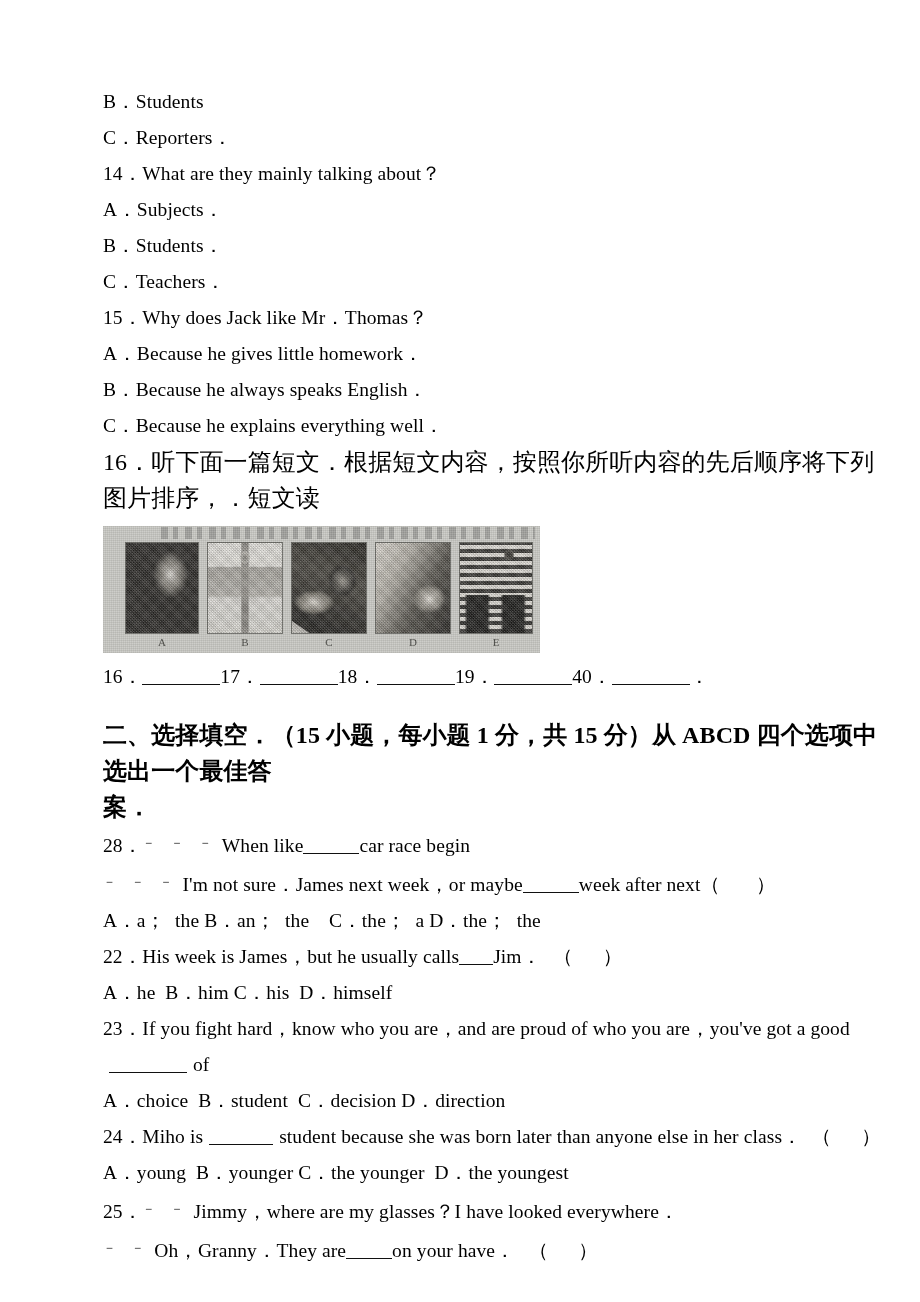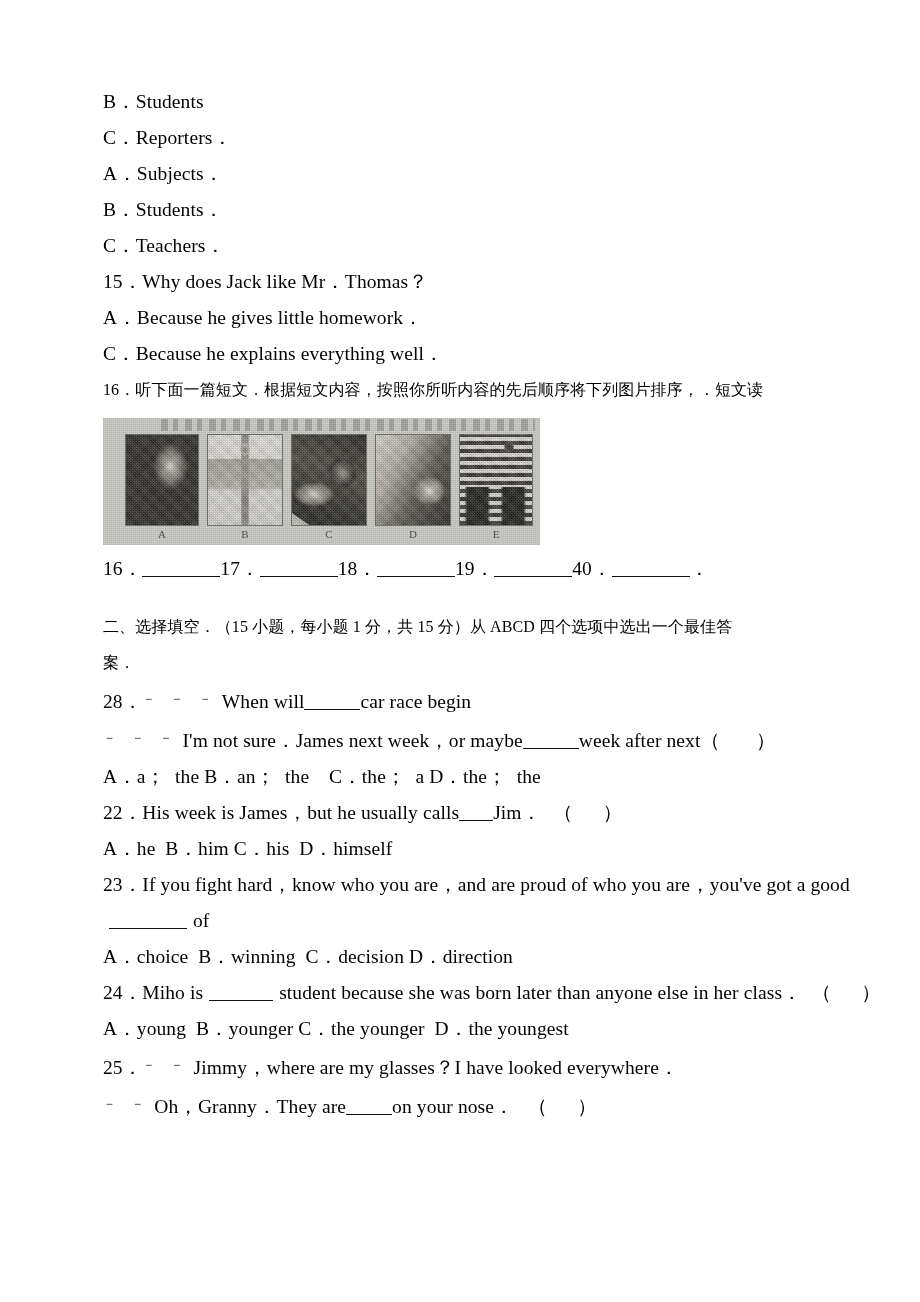--- a/index.html
+++ b/index.html
@@ -31,25 +31,25 @@
   }
 
   
   .line {
     font-size: 19.5px;
     line-height: 36px;
     white-space: pre-wrap;
     letter-spacing: 0.1px;
   }
   .line.cn {
-    font-size: 16px;
+    font-size: 24px;
     line-height: 36px;
   }
   .line.bold {
-    font-weight: normal;
+    font-weight: bold;
   }
   .spacer-md { height: 22px; }
 
   
   .dash {
     display: inline-block;
     font-size: 13px;
     vertical-align: 5px;
     letter-spacing: 6px;
     margin-right: 4px;
@@ -178,26 +178,28 @@
 </style>
 </head>
 <body>
 
 <div class="page">
   <div class="content">
 
     <div class="line">B．Students</div>
     <div class="line">C．Reporters．</div>
 
+    <div class="line">14．What are they mainly talking about？</div>
     <div class="line">A．Subjects．</div>
     <div class="line">B．Students．</div>
     <div class="line">C．Teachers．</div>
 
     <div class="line">15．Why does Jack like Mr．Thomas？</div>
     <div class="line">A．Because he gives little homework．</div>
+    <div class="line">B．Because he always speaks English．</div>
     <div class="line">C．Because he explains everything well．</div>
 
     <div class="line cn">16．听下面一篇短文．根据短文内容，按照你所听内容的先后顺序将下列图片排序，．短文读</div>
 
     <div class="strip">
       <div class="strip-topsmudge"></div>
 
       <div class="photo" id="photoA">
           <div class="grain"></div>
         </div>
@@ -227,36 +229,36 @@
       <div class="strip-noise"></div>
     </div>
 
     <div class="line"><span>16．</span><span class="blank w-xl"></span><span>17．</span><span class="blank w-xl"></span><span>18．</span><span class="blank w-xl"></span><span>19．</span><span class="blank w-xl"></span><span>40．</span><span class="blank w-xl"></span><span>．</span></div>
 
     <div class="spacer-md"></div>
 
     <div class="line cn bold">二、选择填空．（15 小题，每小题 1 分，共 15 分）从 ABCD 四个选项中选出一个最佳答</div>
     <div class="line cn bold">案．</div>
 
-    <div class="line"><span>28．</span><span class="dash">－ － －</span><span>When will</span><span class="blank w-md"></span><span>car race begin</span></div>
+    <div class="line"><span>28．</span><span class="dash">－ － －</span><span>When like</span><span class="blank w-md"></span><span>car race begin</span></div>
 
     <div class="line"><span class="dash">－ － －</span><span>I'm not sure．James next week，or maybe</span><span class="blank w-md"></span><span>week after next</span><span class="paren">（</span><span style="display:inline-block;width:36px"></span><span class="paren">）</span></div>
 
     <div class="line">A．a；  the B．an；  the    C．the；  a D．the；  the</div>
 
     <div class="line"><span>22．</span><span>His week is James，but he usually calls</span><span class="blank w-xs"></span><span>Jim．</span><span style="display:inline-block;width:12px"></span><span class="paren">（</span><span style="display:inline-block;width:30px"></span><span class="paren">）</span></div>
 
     <div class="line">A．he  B．him C．his  D．himself</div>
 
     <div class="line"><span>23．</span><span>If you fight hard，know who you are，and are proud of who you are，you've got a good</span><span class="blank w-xl" style="margin:0 6px"></span><span>of</span></div>
 
-    <div class="line">A．choice  B．winning  C．decision D．direction</div>
+    <div class="line">A．choice  B．student  C．decision D．direction</div>
 
     <div class="line"><span>24．</span><span>Miho is</span><span class="blank w-lg" style="margin:0 6px"></span><span>student because she was born later than anyone else in her class．</span><span style="display:inline-block;width:10px"></span><span class="paren">（</span><span style="display:inline-block;width:30px"></span><span class="paren">）</span></div>
 
     <div class="line">A．young  B．younger C．the younger  D．the youngest</div>
 
     <div class="line"><span>25．</span><span class="dash">－ －</span><span>Jimmy，where are my glasses？I have looked everywhere．</span></div>
 
-    <div class="line"><span class="dash">－ －</span><span>Oh，Granny．They are</span><span class="blank w-sm"></span><span>on your nose．</span><span style="display:inline-block;width:14px"></span><span class="paren">（</span><span style="display:inline-block;width:30px"></span><span class="paren">）</span></div>
+    <div class="line"><span class="dash">－ －</span><span>Oh，Granny．They are</span><span class="blank w-sm"></span><span>on your have．</span><span style="display:inline-block;width:14px"></span><span class="paren">（</span><span style="display:inline-block;width:30px"></span><span class="paren">）</span></div>
 
   </div>
 </div>
 
 </body></html>

